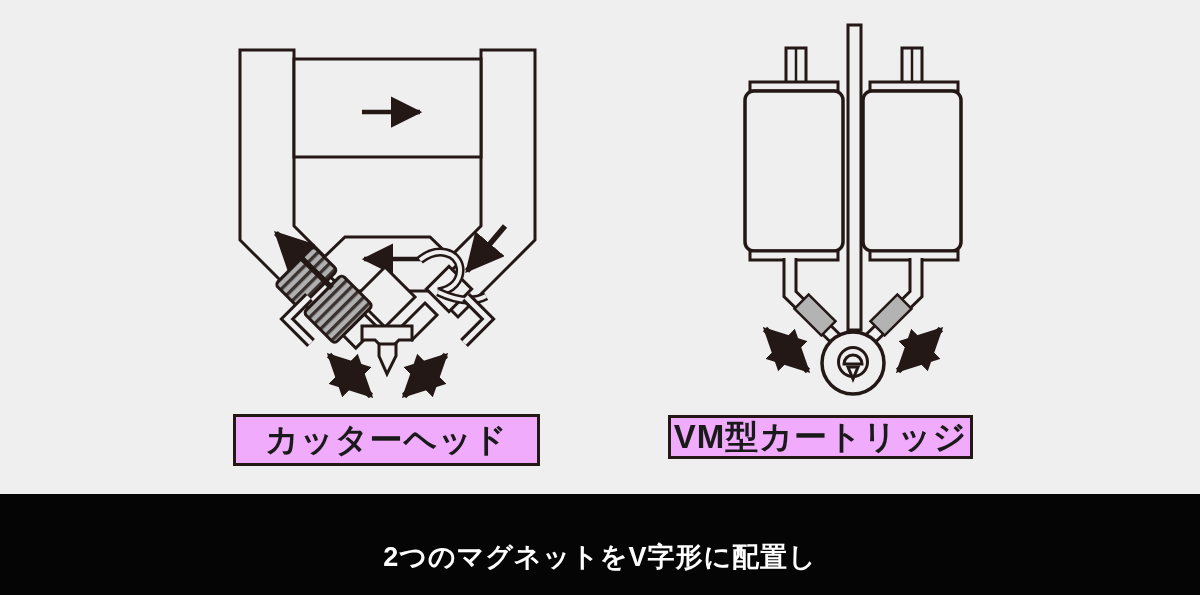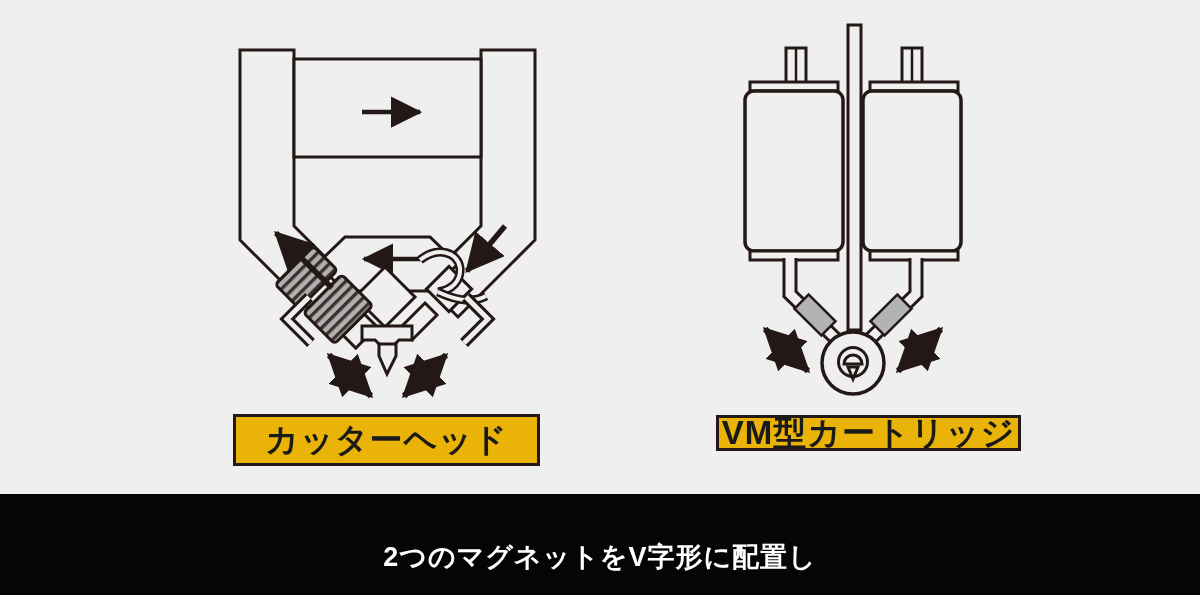--- a/index.html
+++ b/index.html
@@ -5,27 +5,27 @@
   html,body{margin:0;padding:0;}
   body{font-family:"Liberation Sans","DejaVu Sans",sans-serif;}
   .stage{
     position:relative;width:1200px;height:595px;
     background:#efefef;overflow:hidden;
   }
   .diagram-svg{position:absolute;top:0;}
   #cutter-svg{left:0;width:600px;height:480px;}
   #vm-svg{left:600px;width:600px;height:480px;}
   .label-box{
-    position:absolute;background:#eab308;border:3px solid #231815;
+    position:absolute;background:#f0abfc;border:3px solid #231815;
     display:flex;align-items:center;justify-content:center;
     font-weight:bold;font-size:33px;color:#1a1a1a;letter-spacing:1px;
     box-sizing:border-box;
   }
   #cutter-label{left:233px;top:414px;width:307px;height:52px;}
-  #vm-label{left:716px;top:415px;width:305px;height:36px;}
+  #vm-label{left:668px;top:415px;width:305px;height:44px;}
   .caption-bar{
     position:absolute;left:0;top:494px;width:1200px;height:126px;
     background:#050505;color:#ffffff;
     display:flex;flex-direction:column;align-items:center;justify-content:center;
     gap:6px;
   }
   .caption-line{
     font-size:27px;font-weight:bold;line-height:32px;letter-spacing:1px;
     text-align:center;white-space:nowrap;
   }

